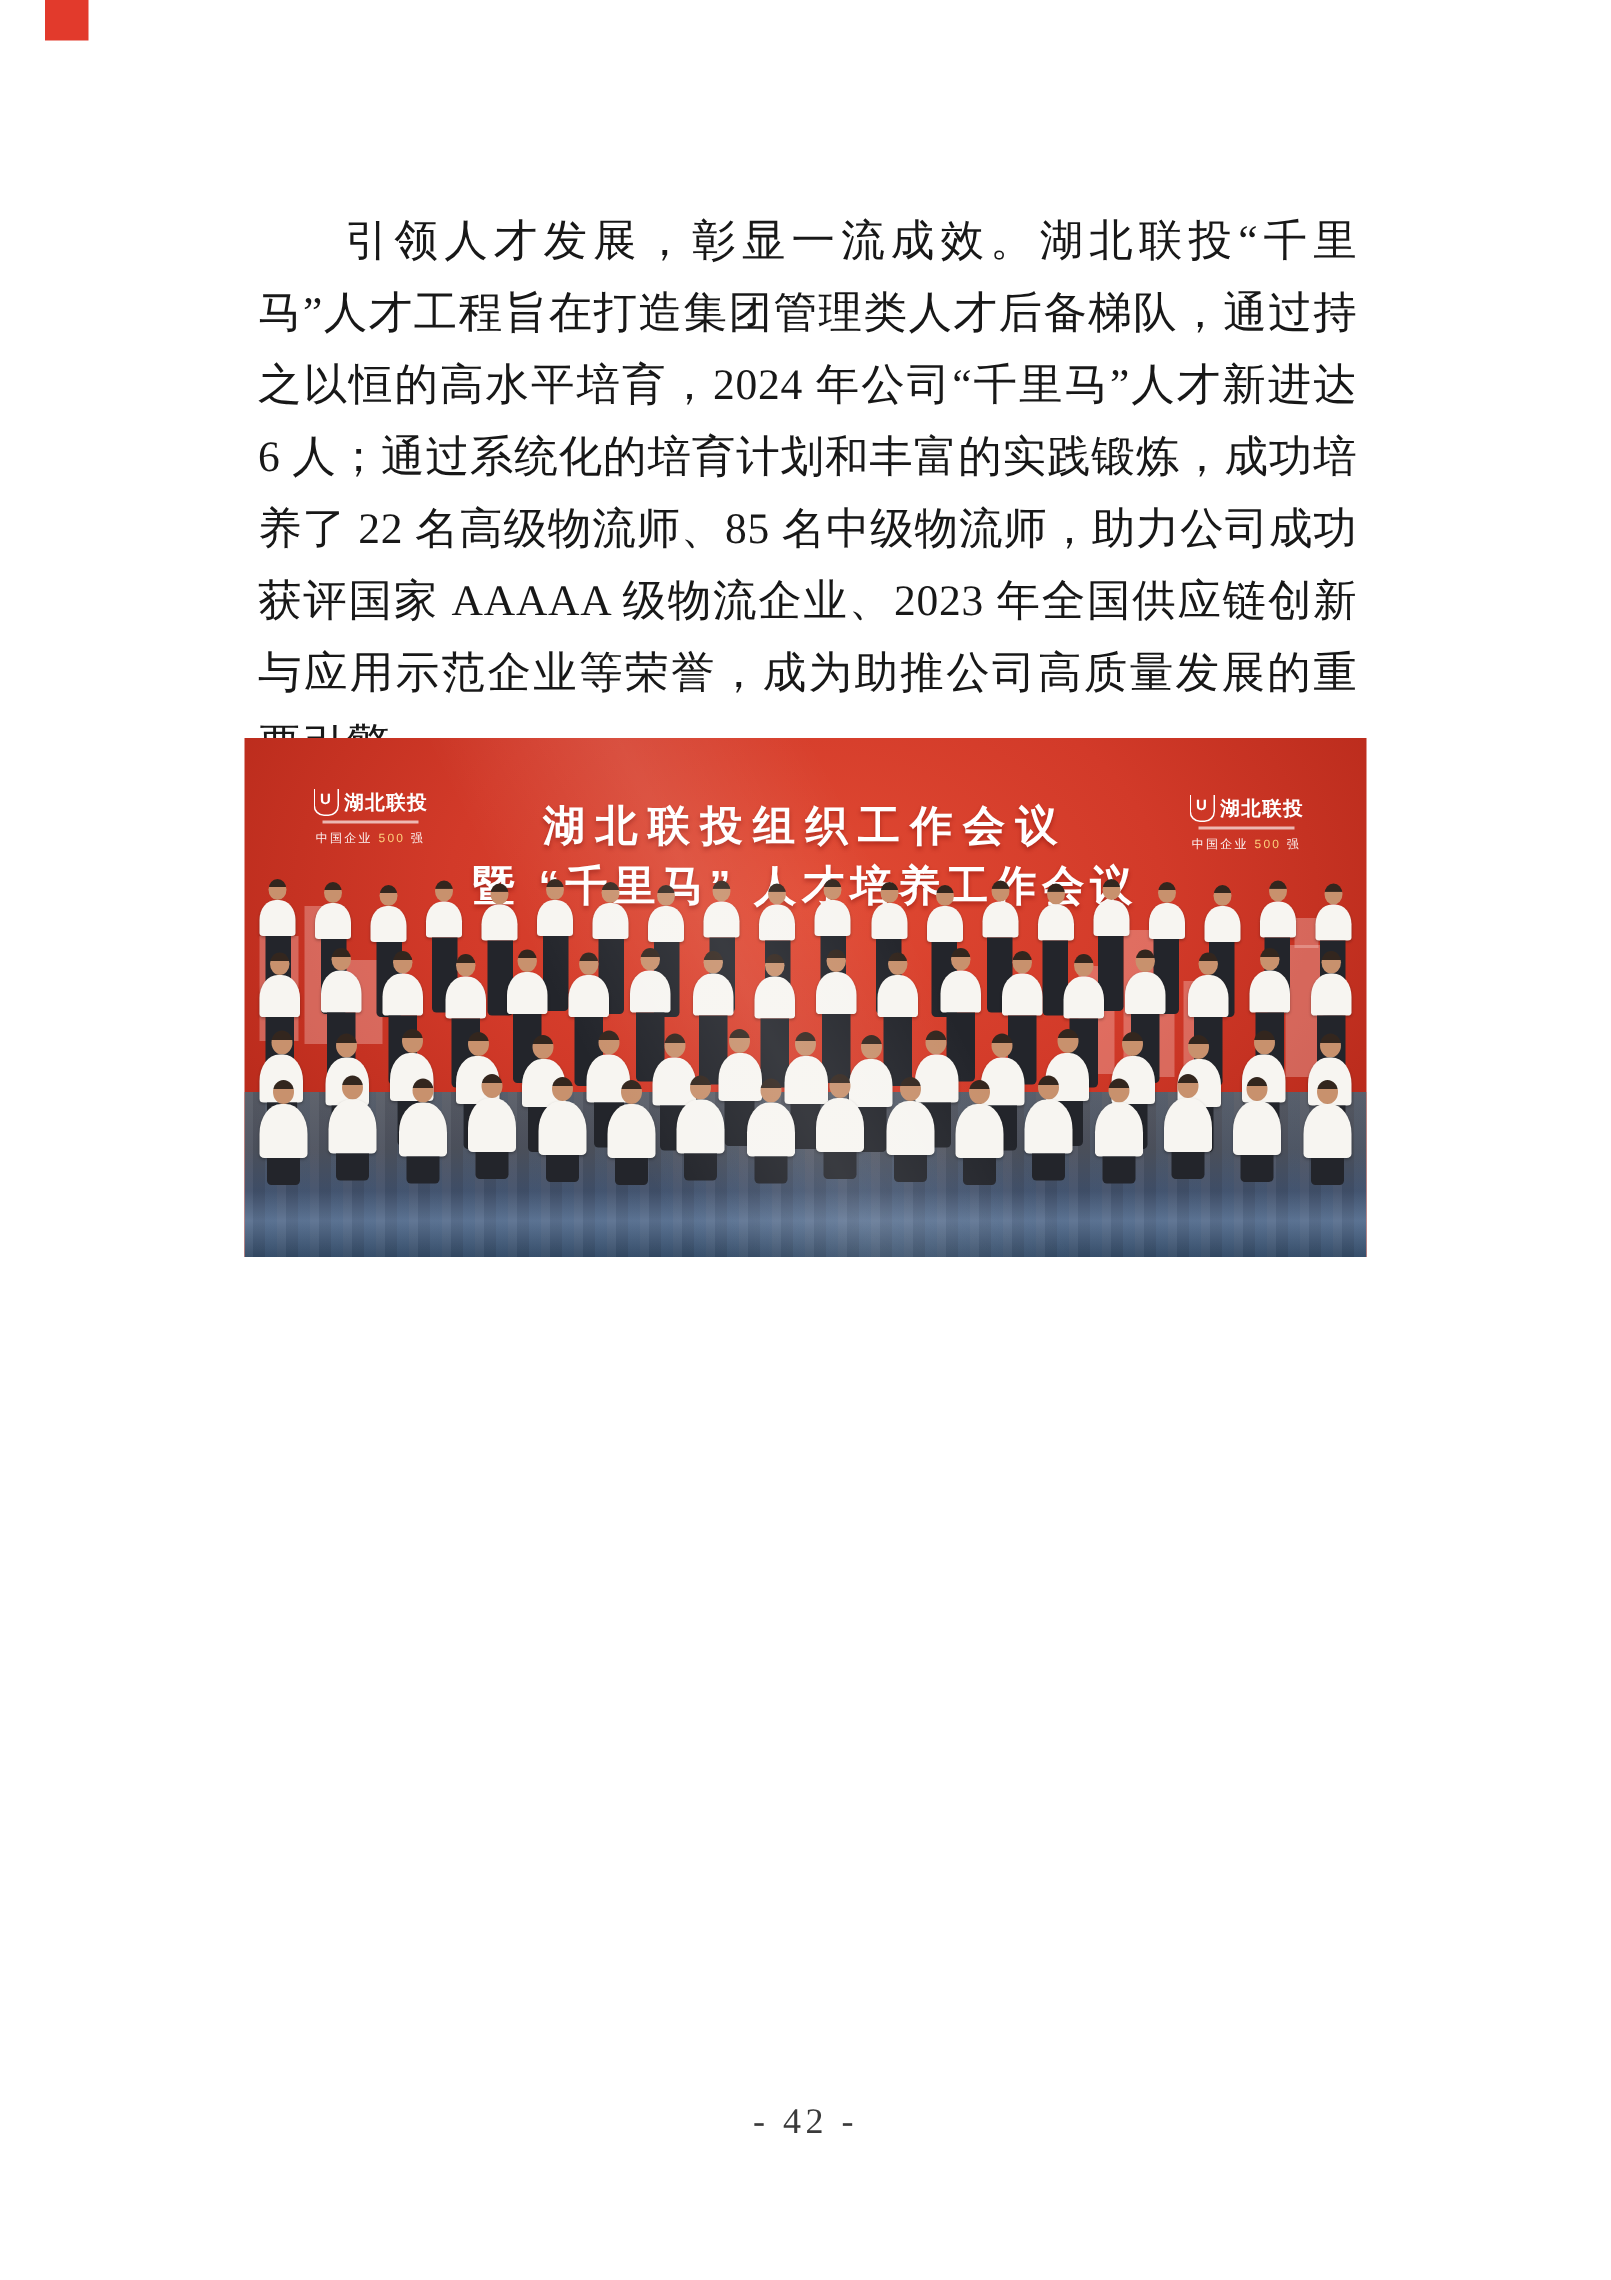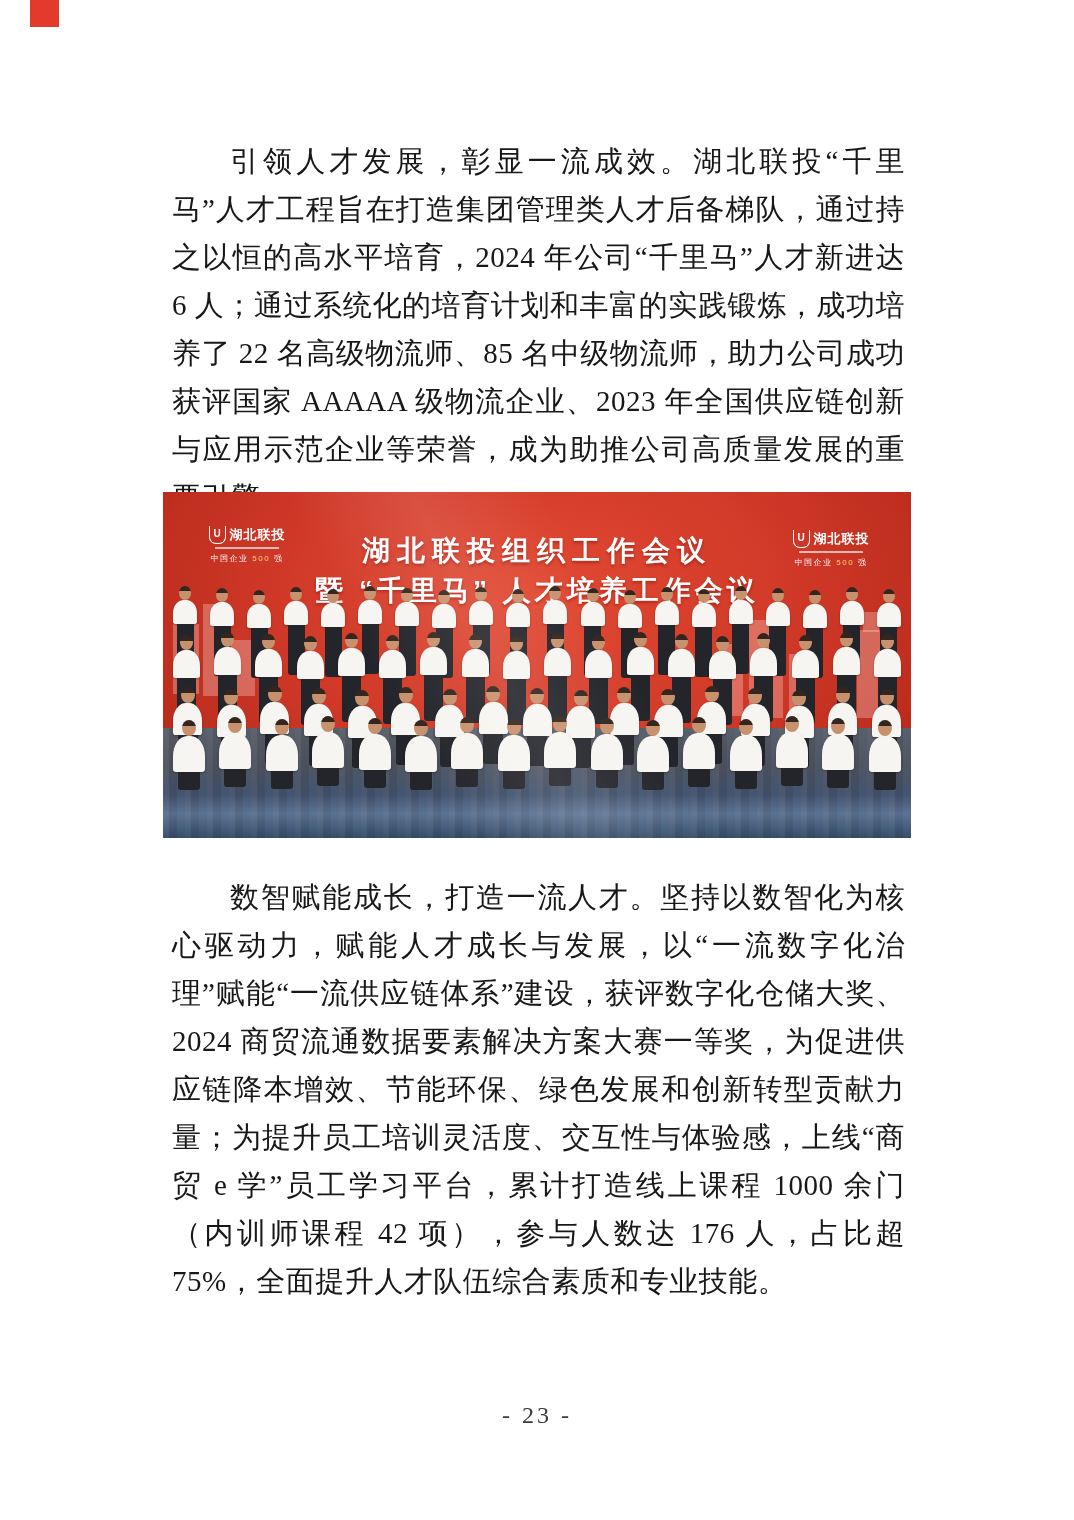--- a/index.html
+++ b/index.html
@@ -453,16 +453,15 @@
           </div>
           <div class="person" style="transform: translateY(2px);">
             <div class="p-head" style="width: 14px; height: 16px;"></div>
             <div class="p-torso" style="width: 32px; height: 36px;"></div>
             <div class="p-legs" style="width: 22px; height: 18px;"></div>
           </div>
         </div>
       </div>
   </figure>
 
-  <p class="para para-2">数智赋能成长，打造一流人才。坚持以数智化为核心驱动力，赋能人才成长与发展，以“一流数字化治理”赋能“一流供应链体系”建设，获评数字化仓储大奖、2024 商贸流通数据要素解决方案大赛一等奖，为促进供应链降本增效、节能环保、绿色发展和创新转型贡献力量；为提升员工培训灵活度、交互性与体验感，上线“商贸 e 学”员工学习平台，累计打造线上课程 1000 余门（内训师课程 42 项），参与人数达 176 人，占比超 75%，全面提升人才队伍综合素质和专业技能。</p>
-
-  <div class="page-number">- 23 -</div>
+
+  <div class="page-number">- 42 -</div>
 </div>
 
 </body></html>

